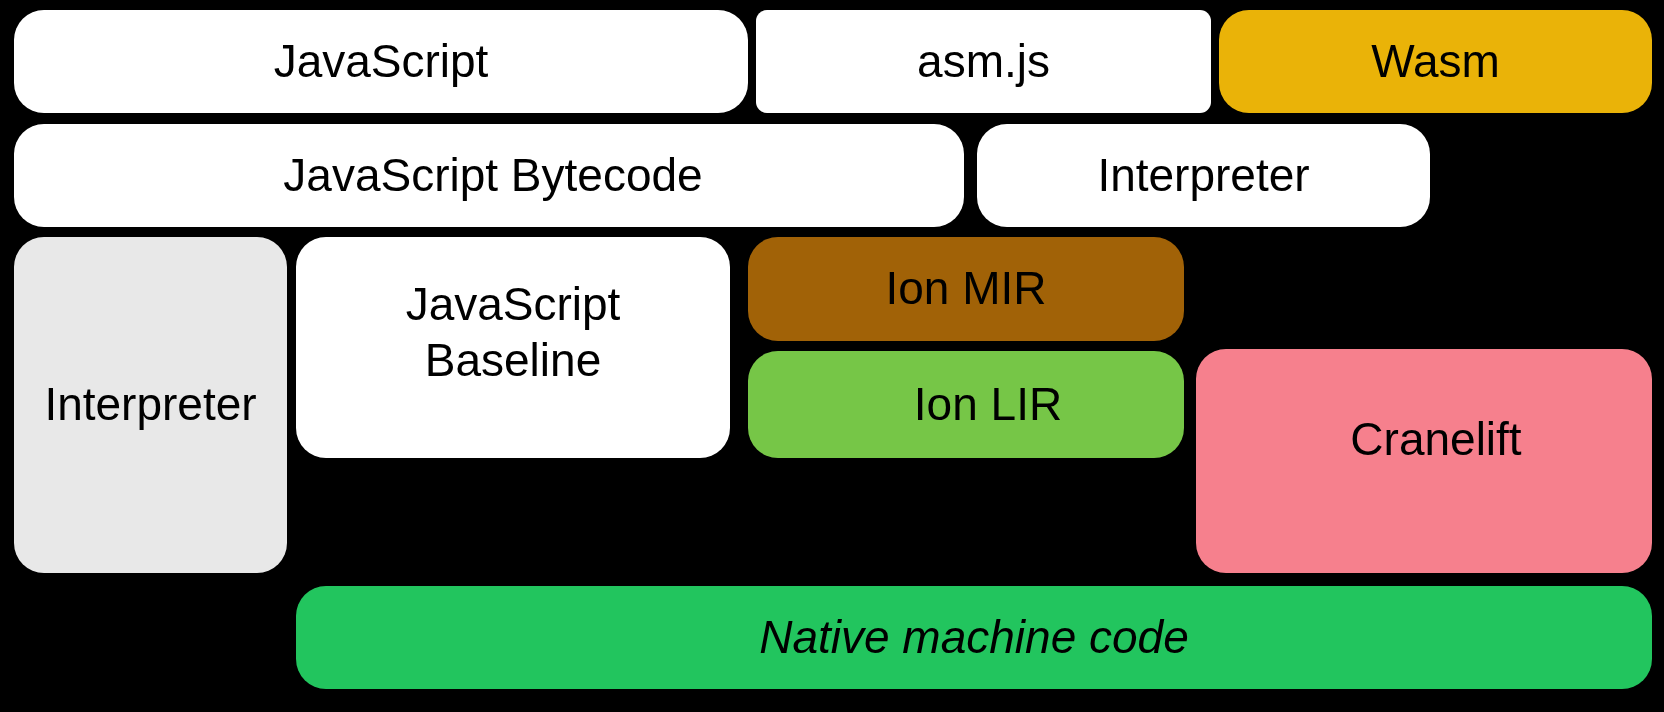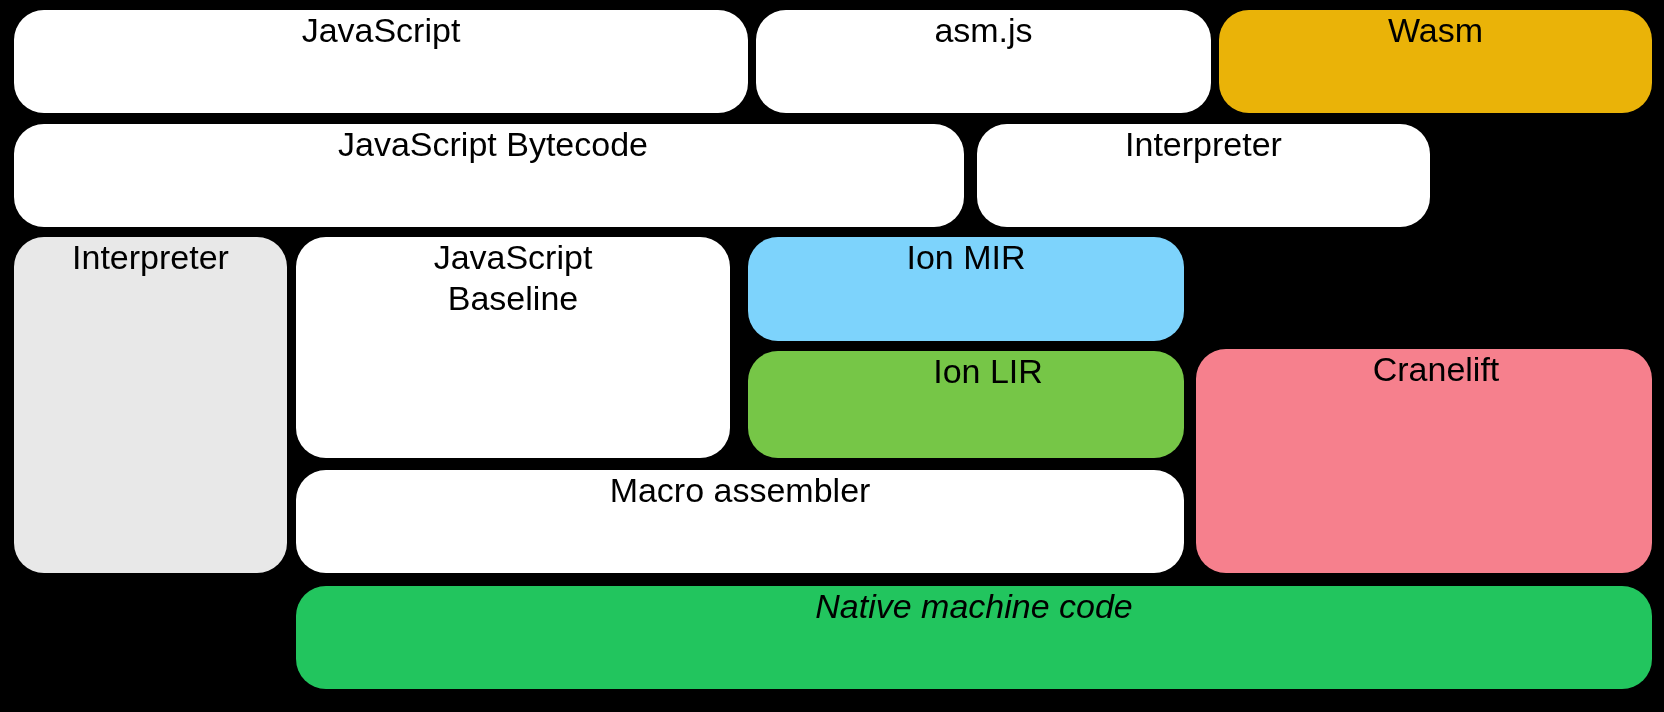--- a/index.html
+++ b/index.html
@@ -13,31 +13,32 @@
     height: 712px;
     background: #000000;
     overflow: hidden;
     font-family: "Liberation Sans", "DejaVu Sans", sans-serif;
   }
   .box {
     position: absolute;
     background: #ffffff;
     border-radius: 30px;
     display: flex;
+    align-items: center;
     justify-content: center;
     text-align: center;
     color: #000000;
-    font-size: 34px;
+    font-size: 46px;
     line-height: 1.2;
     white-space: pre-line;
     box-sizing: border-box;
   }
   
   .b-javascript { left: 14px;   top: 10px;  width: 734px;  height: 103px; }
-  .b-asmjs      { left: 756px;  top: 10px;  width: 455px;  height: 103px; }
+  .b-asmjs      { left: 756px;  top: 10px;  width: 455px;  height: 103px; border-radius: 11px; }
   .b-wasm       { left: 1219px; top: 10px;  width: 433px;  height: 103px; }
   
   .b-bytecode   { left: 14px;   top: 124px; width: 950px;  height: 103px; }
   .b-baldr      { left: 977px;  top: 124px; width: 453px;  height: 103px; }
   
   .b-interp     { left: 14px;   top: 237px; width: 273px;  height: 336px; }
   .b-baseline   { left: 296px;  top: 237px; width: 434px;  height: 221px; padding-bottom: 30px; }
   .b-ionmir     { left: 748px;  top: 237px; width: 436px;  height: 104px; }
   .b-ionlir     { left: 748px;  top: 351px; width: 436px;  height: 107px; padding-left: 44px; }
   .b-cranelift  { left: 1196px; top: 349px; width: 456px;  height: 224px; padding-bottom: 42px; padding-left: 24px; }
@@ -73,33 +74,30 @@
 
   <div class="box b-interp" style="background-color: rgb(232, 232, 232);">
     <span>Interpreter</span>
   </div>
 
   <div class="box b-baseline" style="background-color: rgb(255, 255, 255);">
     <span>JavaScript
 Baseline</span>
   </div>
 
-  <div class="box b-ionmir" style="background-color: #7dd3fc;">
+  <div class="box b-ionmir" style="background-color: #a16207;">
     <span>Ion MIR</span>
   </div>
 
   <div class="box b-ionlir" style="background-color: rgb(118, 198, 71);">
     <span>Ion LIR</span>
   </div>
 
   <div class="box b-cranelift" style="background-color: rgb(246, 128, 141);">
     <span>Cranelift</span>
   </div>
 
-  <div class="box b-macro" style="background-color: rgb(255, 255, 255);">
-    <span>Macro assembler</span>
-  </div>
 
   <div class="box b-native" style="background-color: #22c55e; font-style: italic;">
     <span>Native machine code</span>
   </div>
 
 </div>
 
 </body></html>

